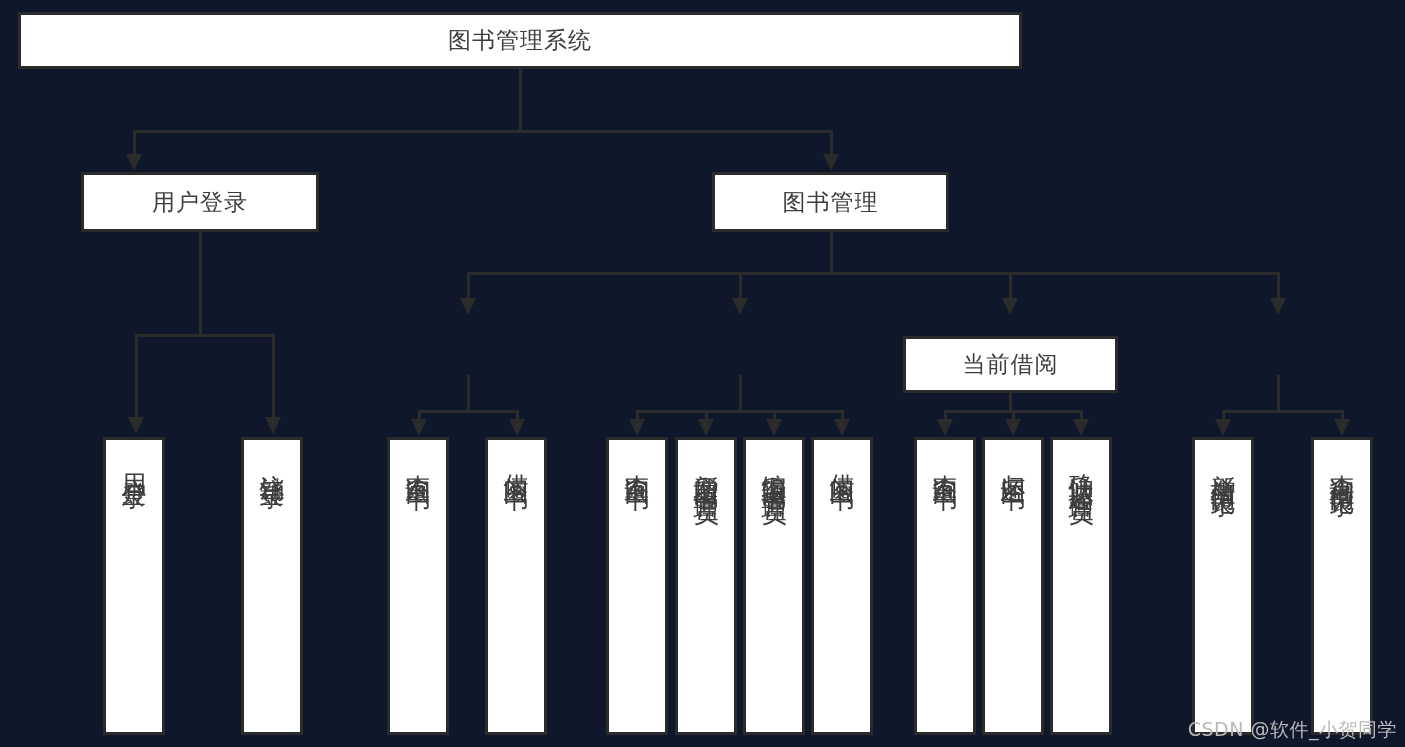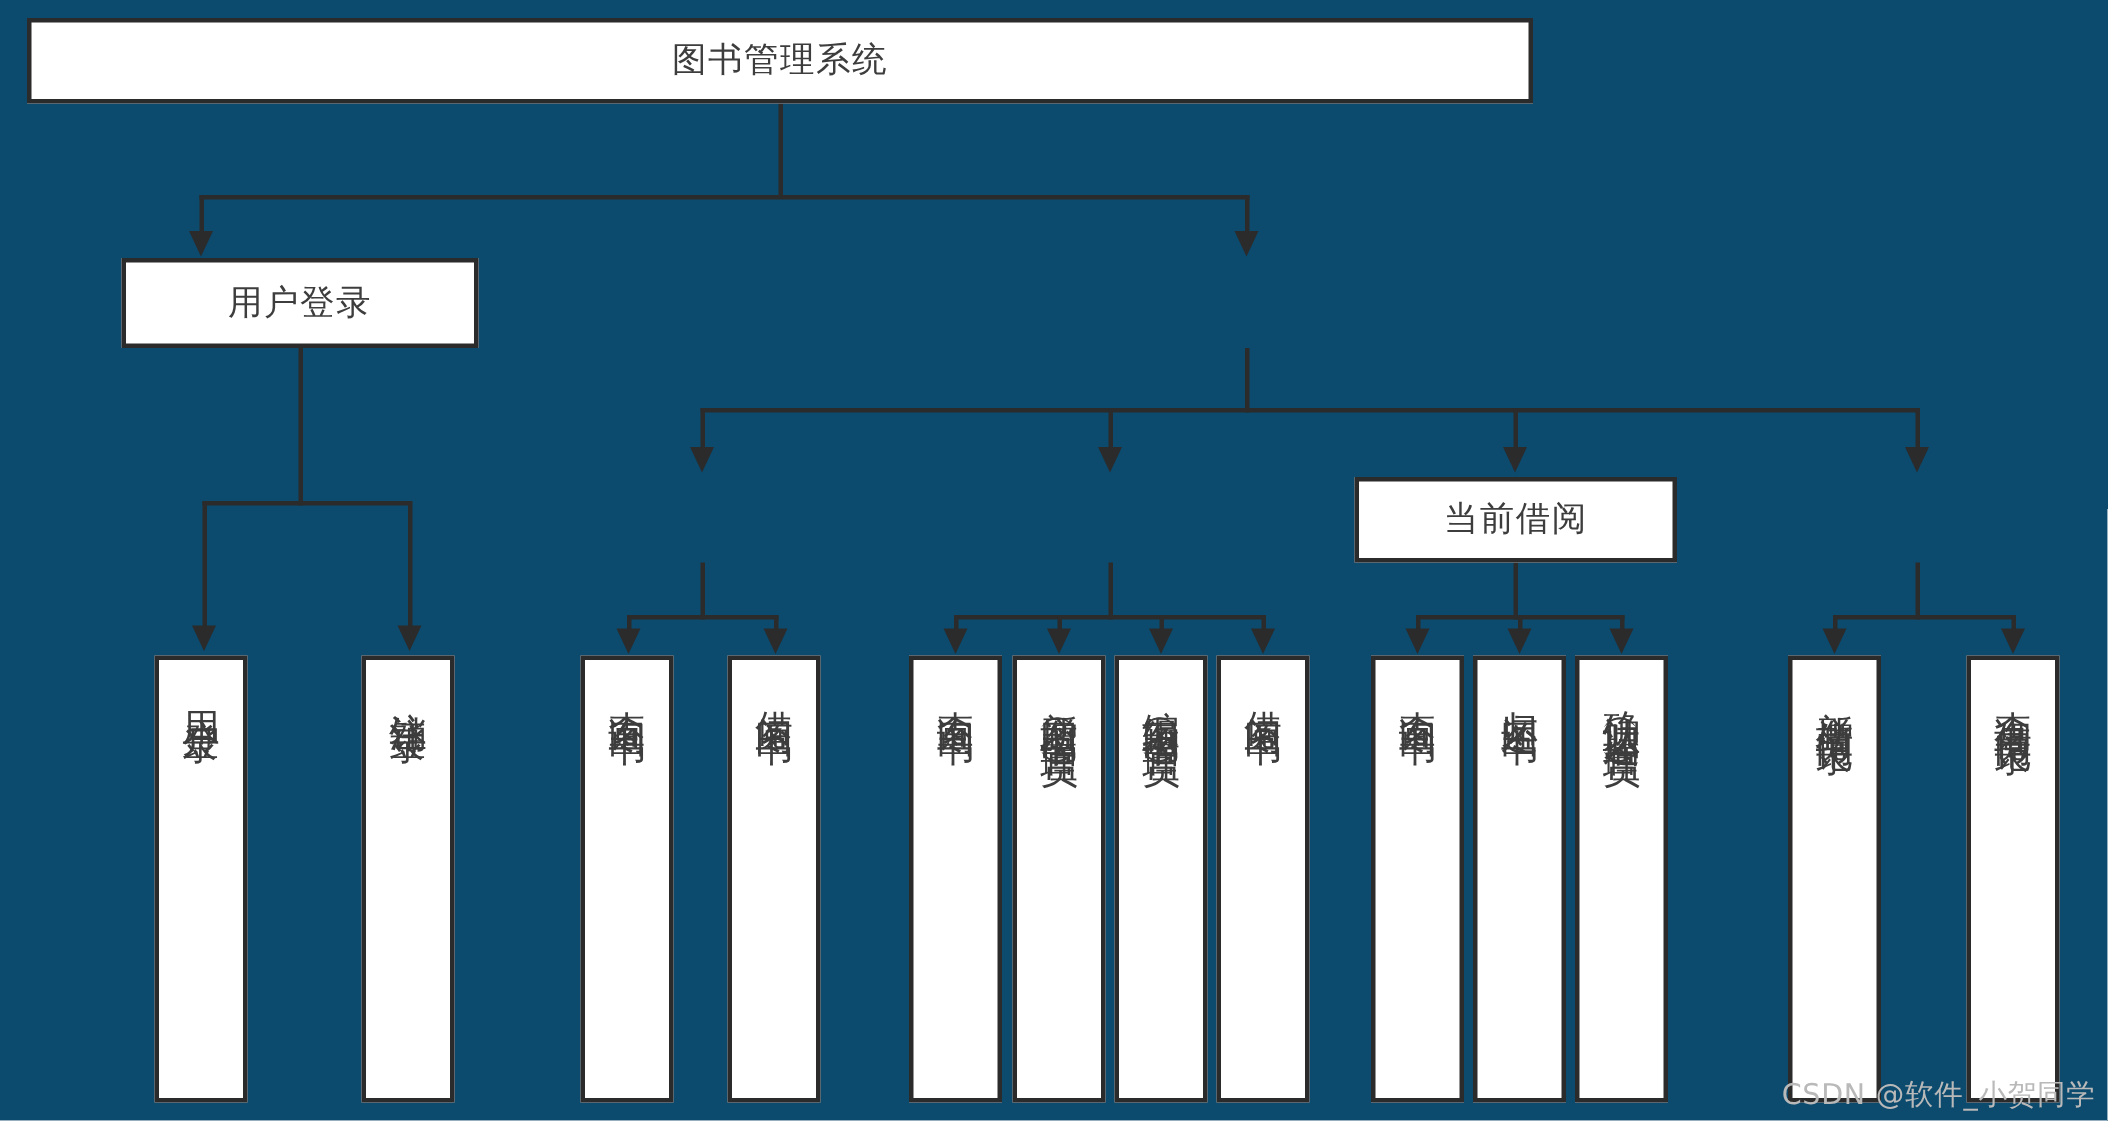--- a/index.html
+++ b/index.html
@@ -4,21 +4,21 @@
 <style>
   html,body{margin:0;padding:0;background:#ffffff;}
   body{
     font-family:"DejaVu Sans","Liberation Sans",sans-serif;
     -webkit-font-smoothing:antialiased;
   }
   #canvas{
     position:relative;
     width:1405px;
     height:747px;
-    background:#0c4a6e;
+    background:#0f172a;
     overflow:hidden;
   }
   
   .node{
     position:absolute;
     box-sizing:border-box;
     background:#ffffff;
     border:3px solid #2b2b2b;
     display:flex;
     align-items:center;
@@ -92,40 +92,43 @@
 
   <div class="ln v" style="left:133px;top:130px;height:26px;"></div>
   <div class="arrow" style="left:126px;top:154px;"></div>
   <div class="ln v" style="left:830px;top:130px;height:26px;"></div>
   <div class="arrow" style="left:823px;top:154px;"></div>
 
   <div class="node" style="left:81px;top:172px;width:238px;height:60px;">
     <span class="lbl">用户登录</span>
   </div>
 
+  <div class="node" style="left:712px;top:172px;width:237px;height:60px;">
+    <span class="lbl">图书管理</span>
+  </div>
 
   <div class="ln v" style="left:199px;top:232px;height:105px;"></div>
   <div class="ln h" style="left:135px;top:334px;width:138px;"></div>
   <div class="ln v" style="left:135px;top:334px;height:85px;"></div>
   <div class="arrow" style="left:128px;top:417px;"></div>
   <div class="ln v" style="left:272px;top:334px;height:85px;"></div>
   <div class="arrow" style="left:265px;top:417px;"></div>
 
   <div class="ln v" style="left:830px;top:232px;height:43px;"></div>
   <div class="ln h" style="left:467px;top:272px;width:813px;"></div>
   <div class="ln v" style="left:467px;top:272px;height:28px;"></div>
   <div class="arrow" style="left:460px;top:298px;"></div>
   <div class="ln v" style="left:739px;top:272px;height:28px;"></div>
   <div class="arrow" style="left:732px;top:298px;"></div>
   <div class="ln v" style="left:1009px;top:272px;height:28px;"></div>
   <div class="arrow" style="left:1002px;top:298px;"></div>
   <div class="ln v" style="left:1277px;top:272px;height:28px;"></div>
   <div class="arrow" style="left:1270px;top:298px;"></div>
 
-  <div class="node" style="left:903px;top:318px;width:215px;height:57px;">
+  <div class="node" style="left:903px;top:336px;width:215px;height:57px;">
     <span class="lbl">当前借阅</span>
   </div>
 
   <div class="ln v" style="left:467px;top:375px;height:38px;"></div>
   <div class="ln h" style="left:418px;top:410px;width:101px;"></div>
   <div class="ln v" style="left:418px;top:410px;height:11px;"></div>
   <div class="arrow" style="left:411px;top:419px;"></div>
   <div class="ln v" style="left:516px;top:410px;height:11px;"></div>
   <div class="arrow" style="left:509px;top:419px;"></div>
 

